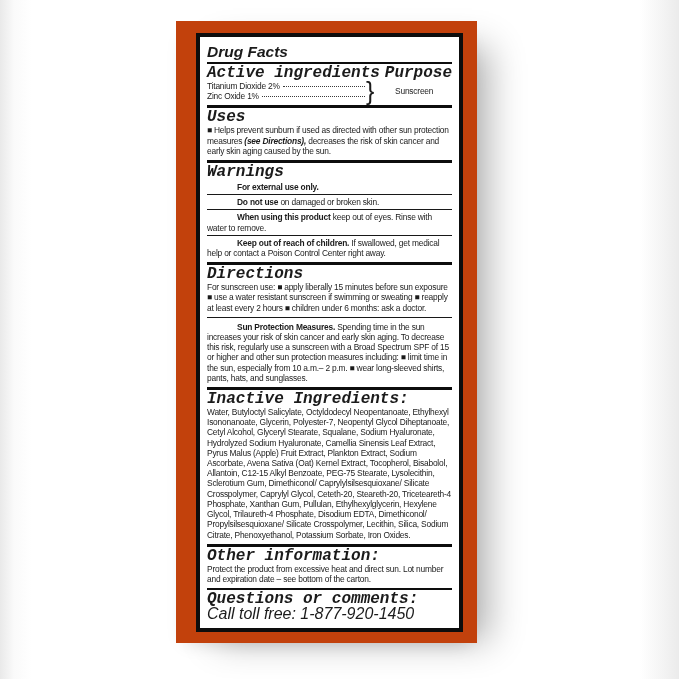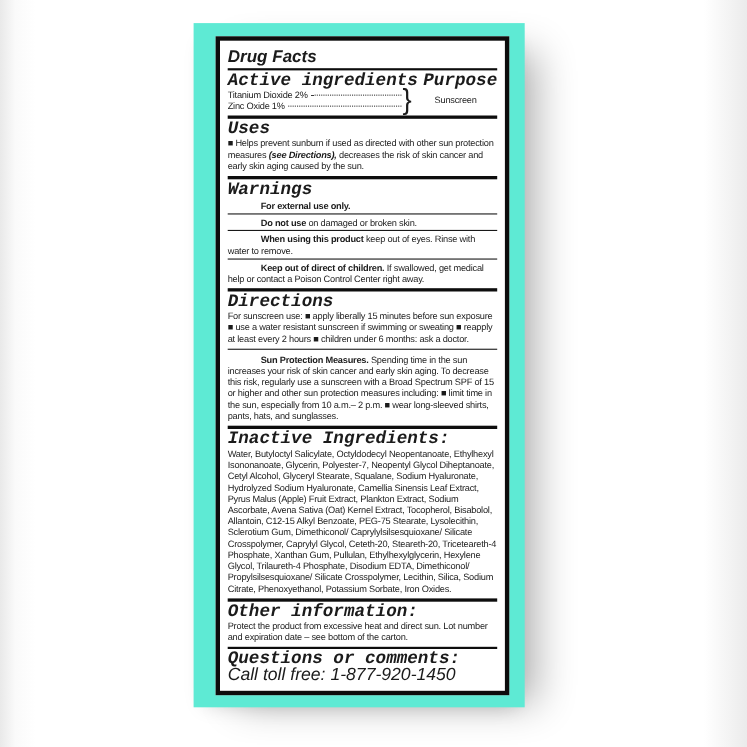--- a/index.html
+++ b/index.html
@@ -10,21 +10,21 @@
     color: #1b1b1b;
     background: linear-gradient(90deg, #e9e9e9 0px, #fafafa 14px, #ffffff 32px,
                                 #ffffff 640px, #f4f4f4 662px, #ebebeb 679px);
   }
   .pink-panel {
     position: absolute;
     left: 176px; top: 21px;
     width: 301px;
     box-sizing: border-box;
     padding: 12px 14px 11px 20px;
-    background: #5eead4;
+    background: #c2410c;
     box-shadow: 26px 12px 34px -14px rgba(0,0,0,0.30),
                 0 8px 18px -10px rgba(0,0,0,0.18);
   }
   .facts-box {
     background: #ffffff;
     border: 4px solid #0d0d0d;
     padding: 2px 7px 5px 7px;
   }
   .sec { padding: 3px 0 4px; border-bottom: 3.5px solid #0d0d0d; }
   .sec-title { padding: 4px 0 2px; border-bottom-width: 2px; }
@@ -118,21 +118,21 @@
       <div class="wrow txt">
         <b>For external use only.</b><span></span>
       </div>
       <div class="wrow txt">
         <b>Do not use</b><span> on damaged or broken skin.</span>
       </div>
       <div class="wrow txt">
         <b>When using this product</b><span> keep out of eyes. Rinse with water to remove.</span>
       </div>
       <div class="wrow txt">
-        <b>Keep out of direct of children.</b><span> If swallowed, get medical help or contact a Poison Control Center right away.</span>
+        <b>Keep out of reach of children.</b><span> If swallowed, get medical help or contact a Poison Control Center right away.</span>
       </div>
     </div>
 
     <div class="sec">
       <h2 class="shead">Directions</h2>
       <div class="txt dir-p1">For sunscreen use: ■  apply liberally 15 minutes before sun exposure  ■ use a water resistant sunscreen if swimming or sweating ■  reapply at least every 2 hours ■ children under 6 months: ask a doctor.</div>
       <div class="txt dir-p2">
         <b>Sun Protection Measures.</b><span> Spending time in the sun increases your risk of skin cancer and early skin aging. To decrease this risk, regularly use a sunscreen with a Broad Spectrum SPF of 15 or higher and other sun protection measures including: ■ limit time in the sun, especially from 10 a.m.– 2 p.m. ■ wear long-sleeved shirts, pants, hats, and sunglasses.</span>
       </div>
     </div>

